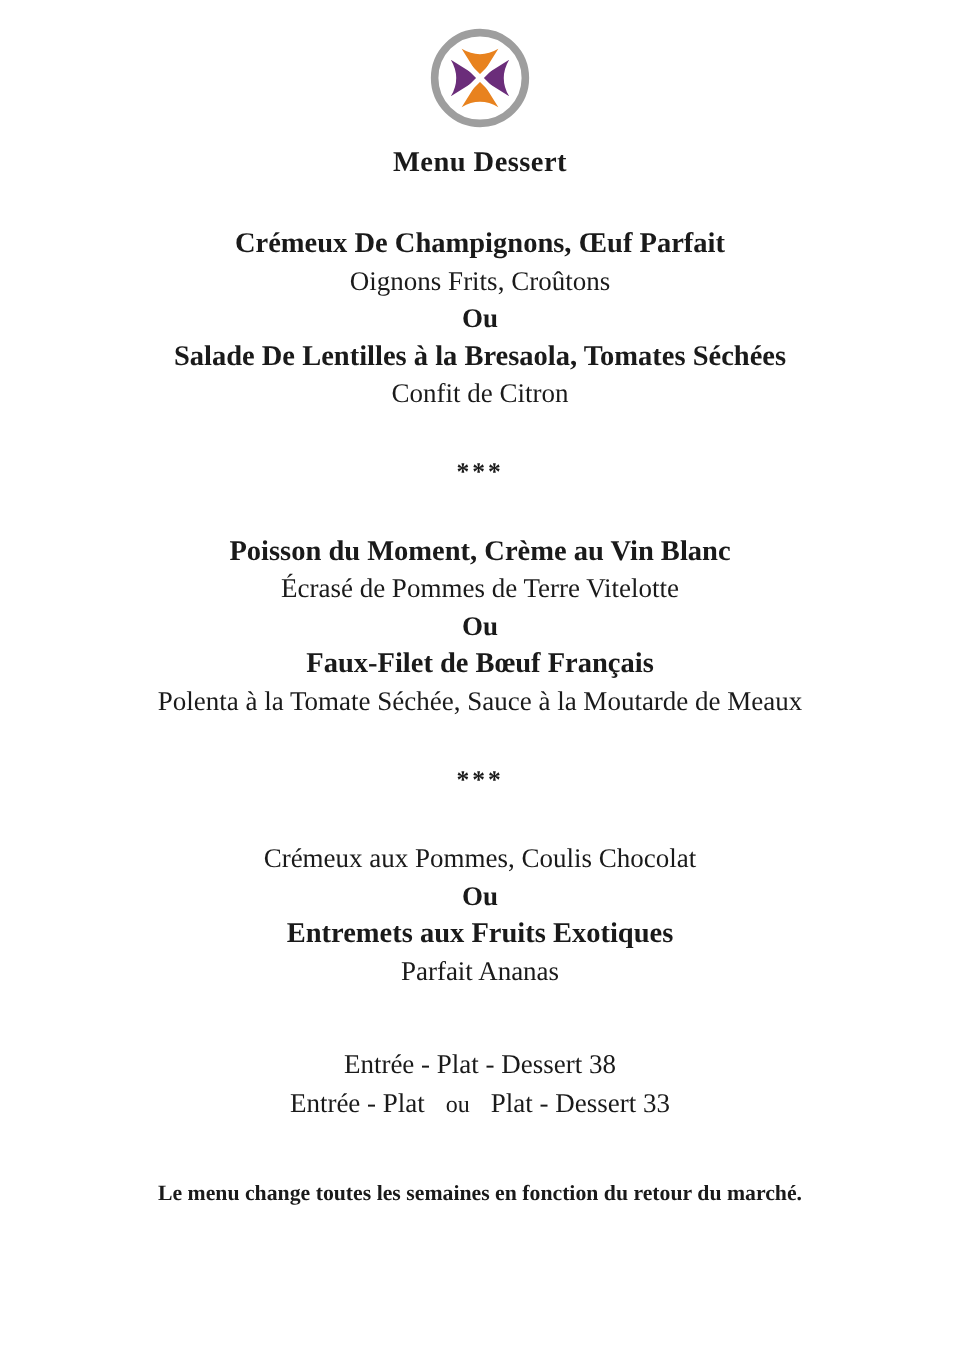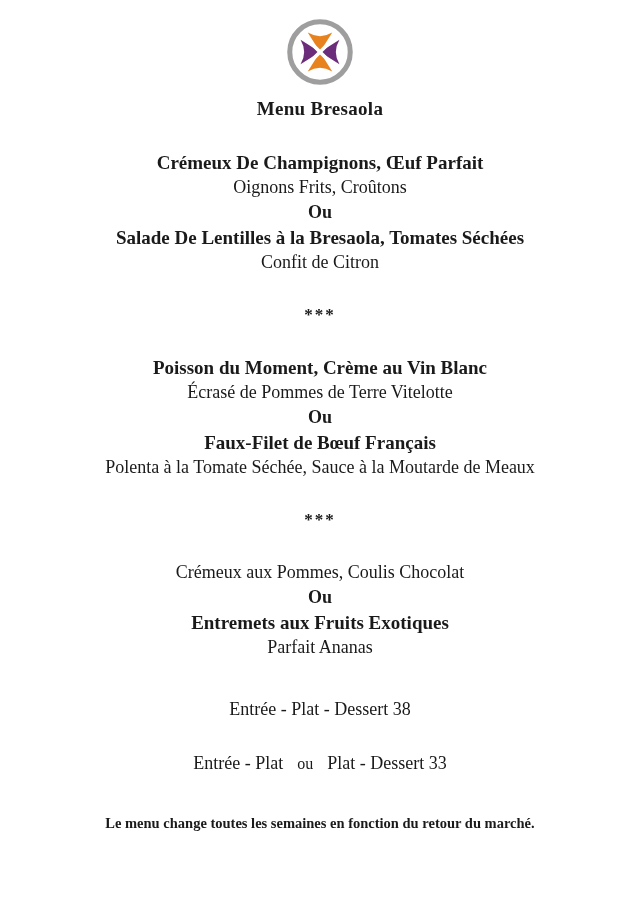--- a/index.html
+++ b/index.html
@@ -71,21 +71,20 @@
   }
   .spacer-lg { height: 30px; }
   
   .prices {
     text-align: center;
     margin-top: 36px;
   }
   .price-line {
     font-size: 18px;
     line-height: 26px;
-    margin-top: 28px;
   }
   .price-line .ou-small {
     padding: 0 14px;
     font-size: 16px;
   }
   
   .footer {
     text-align: center;
     margin-top: 36px;
   }
@@ -109,21 +108,21 @@
       <path d="M50 50 L33 77 Q50 67 67 77 Z" fill="#e8821e"></path>
 
       <path d="M50 50 L23 33 Q33 50 23 67 Z" fill="#6b2d7a"></path>
 
       <path d="M50 50 L77 33 Q67 50 77 67 Z" fill="#6b2d7a"></path>
       <rect x="47.5" y="14" width="5" height="72" fill="#ffffff" transform="rotate(45 50 50)"></rect>
       <rect x="47.5" y="14" width="5" height="72" fill="#ffffff" transform="rotate(-45 50 50)"></rect>
     </svg>
   </div>
 
-  <div class="menu-title">Menu Bresaola</div>
+  <div class="menu-title">Menu Dessert</div>
 
   <div class="spacer-lg"></div>
 
   <div class="section">
     <div class="dish">Crémeux De Champignons, Œuf Parfait</div>
     <div class="garnish">Oignons Frits, Croûtons</div>
     <div class="ou">Ou</div>
     <div class="dish">Salade De Lentilles à la Bresaola, Tomates Séchées</div>
     <div class="garnish">Confit de Citron</div>
   </div>

